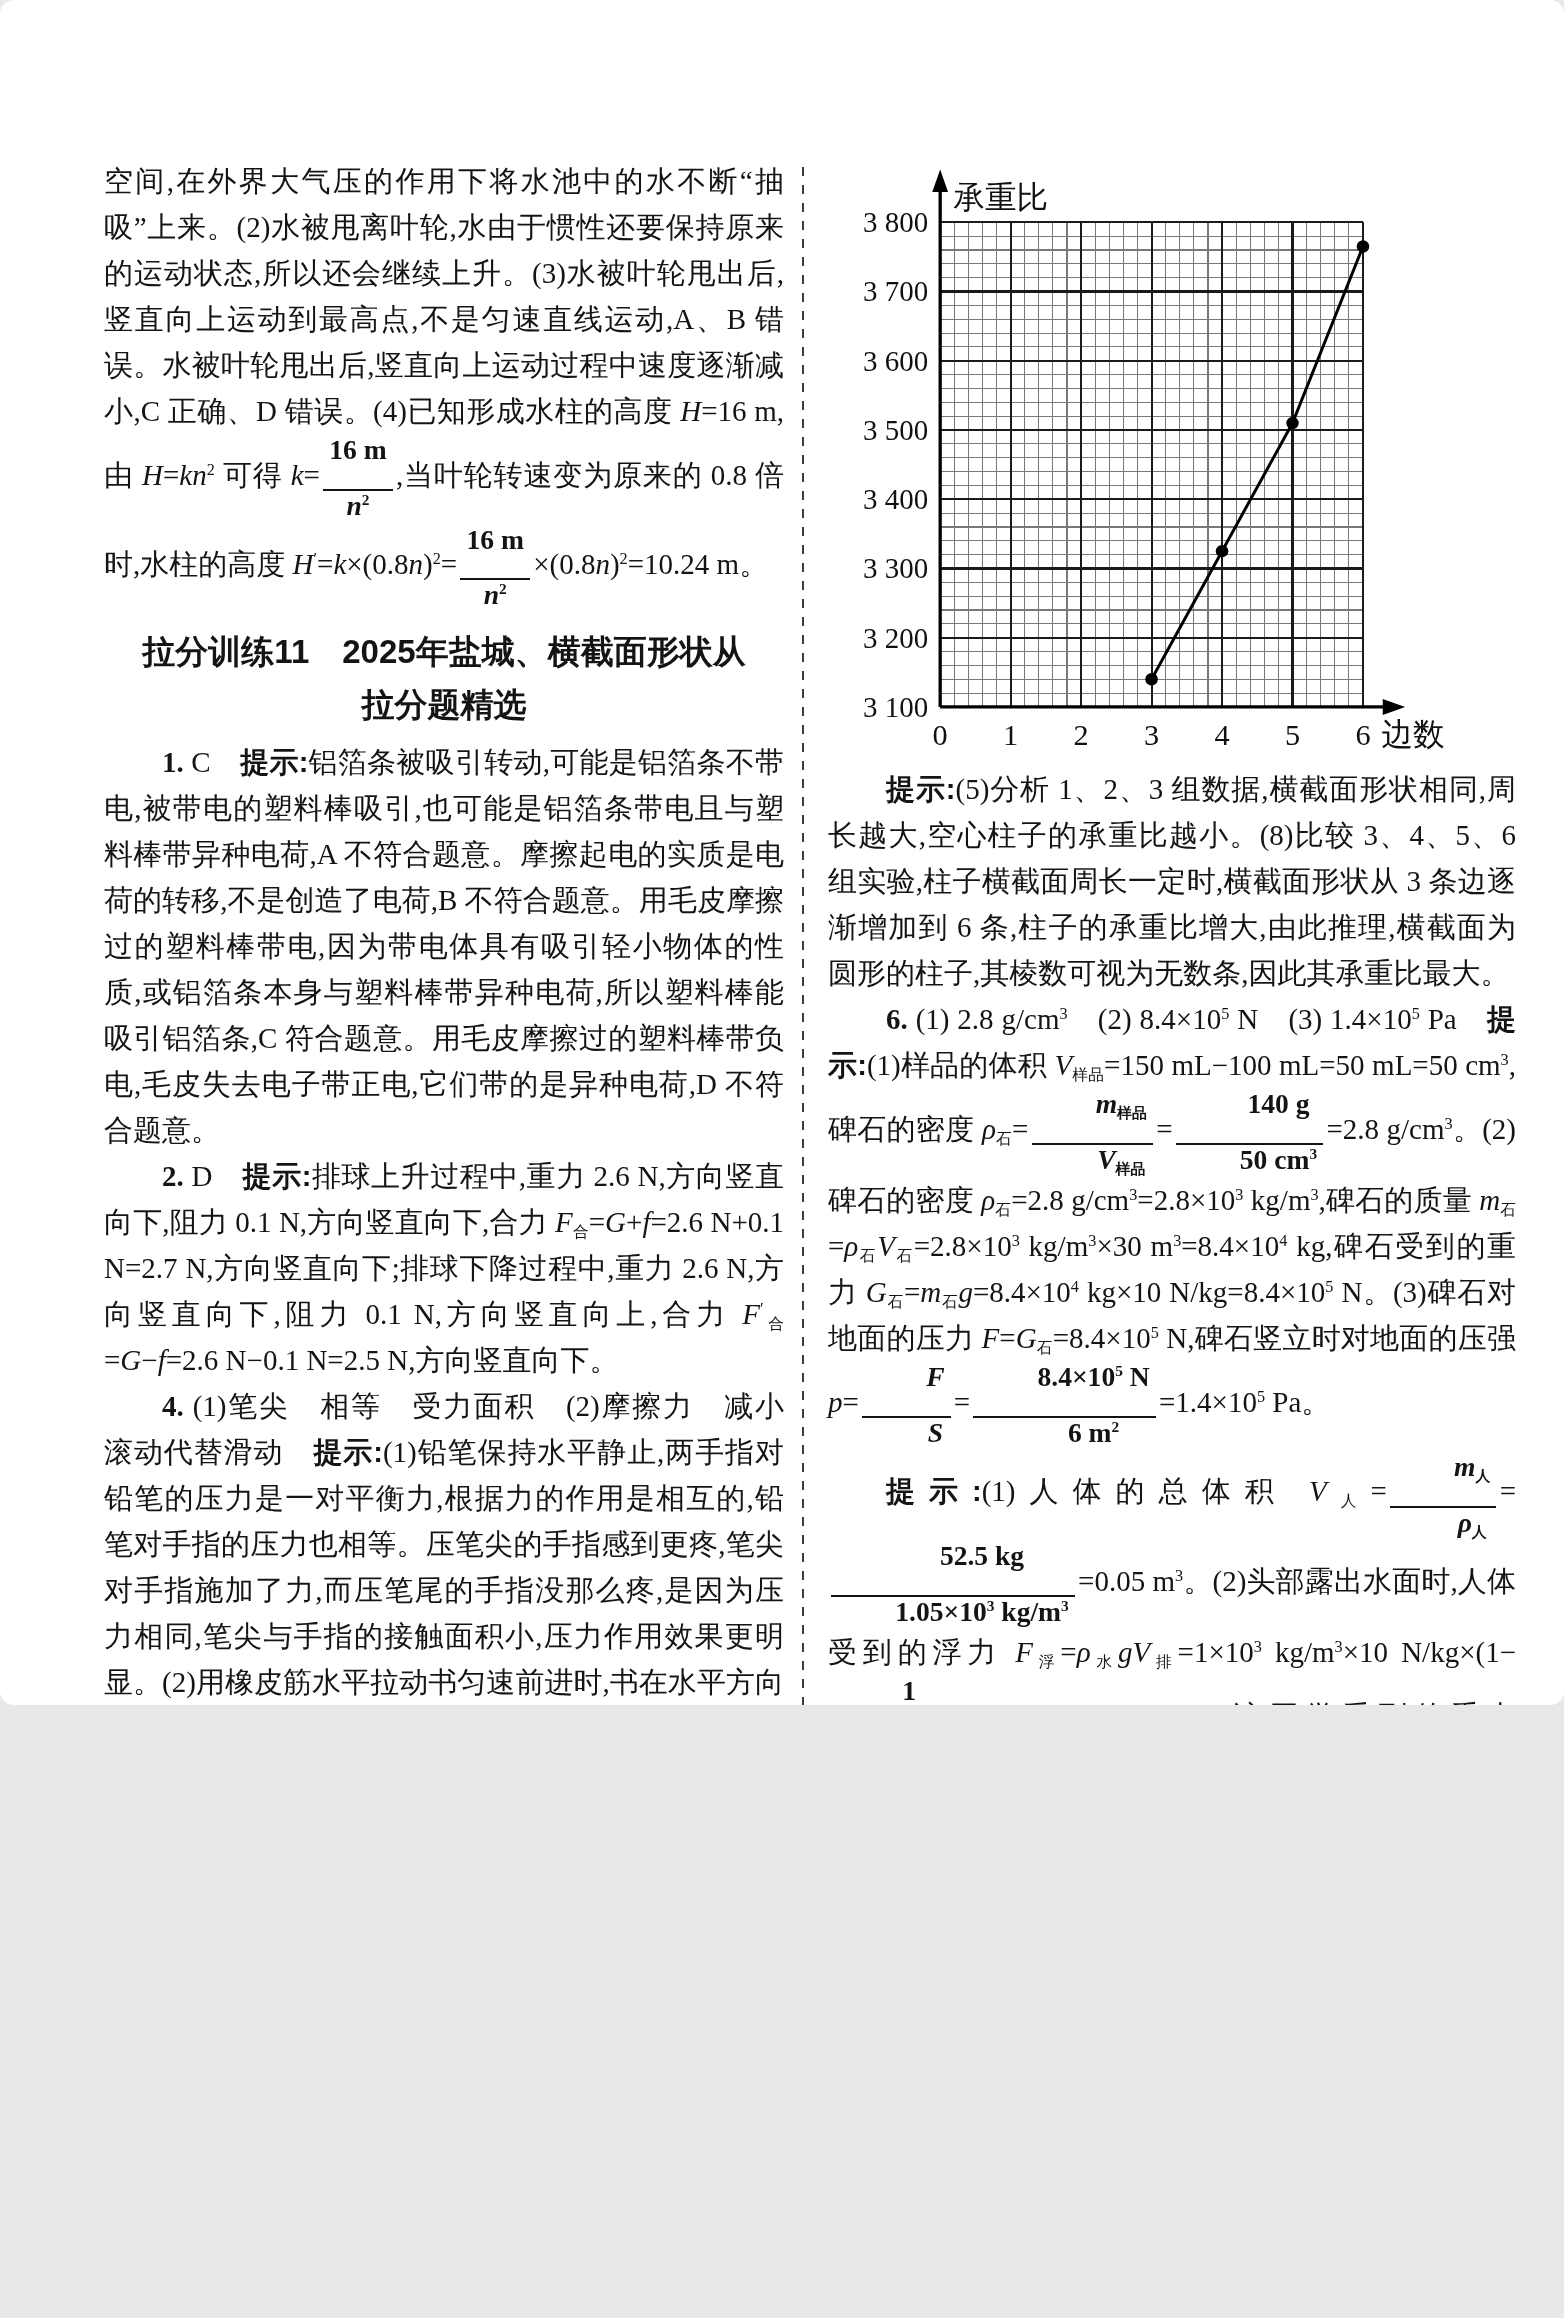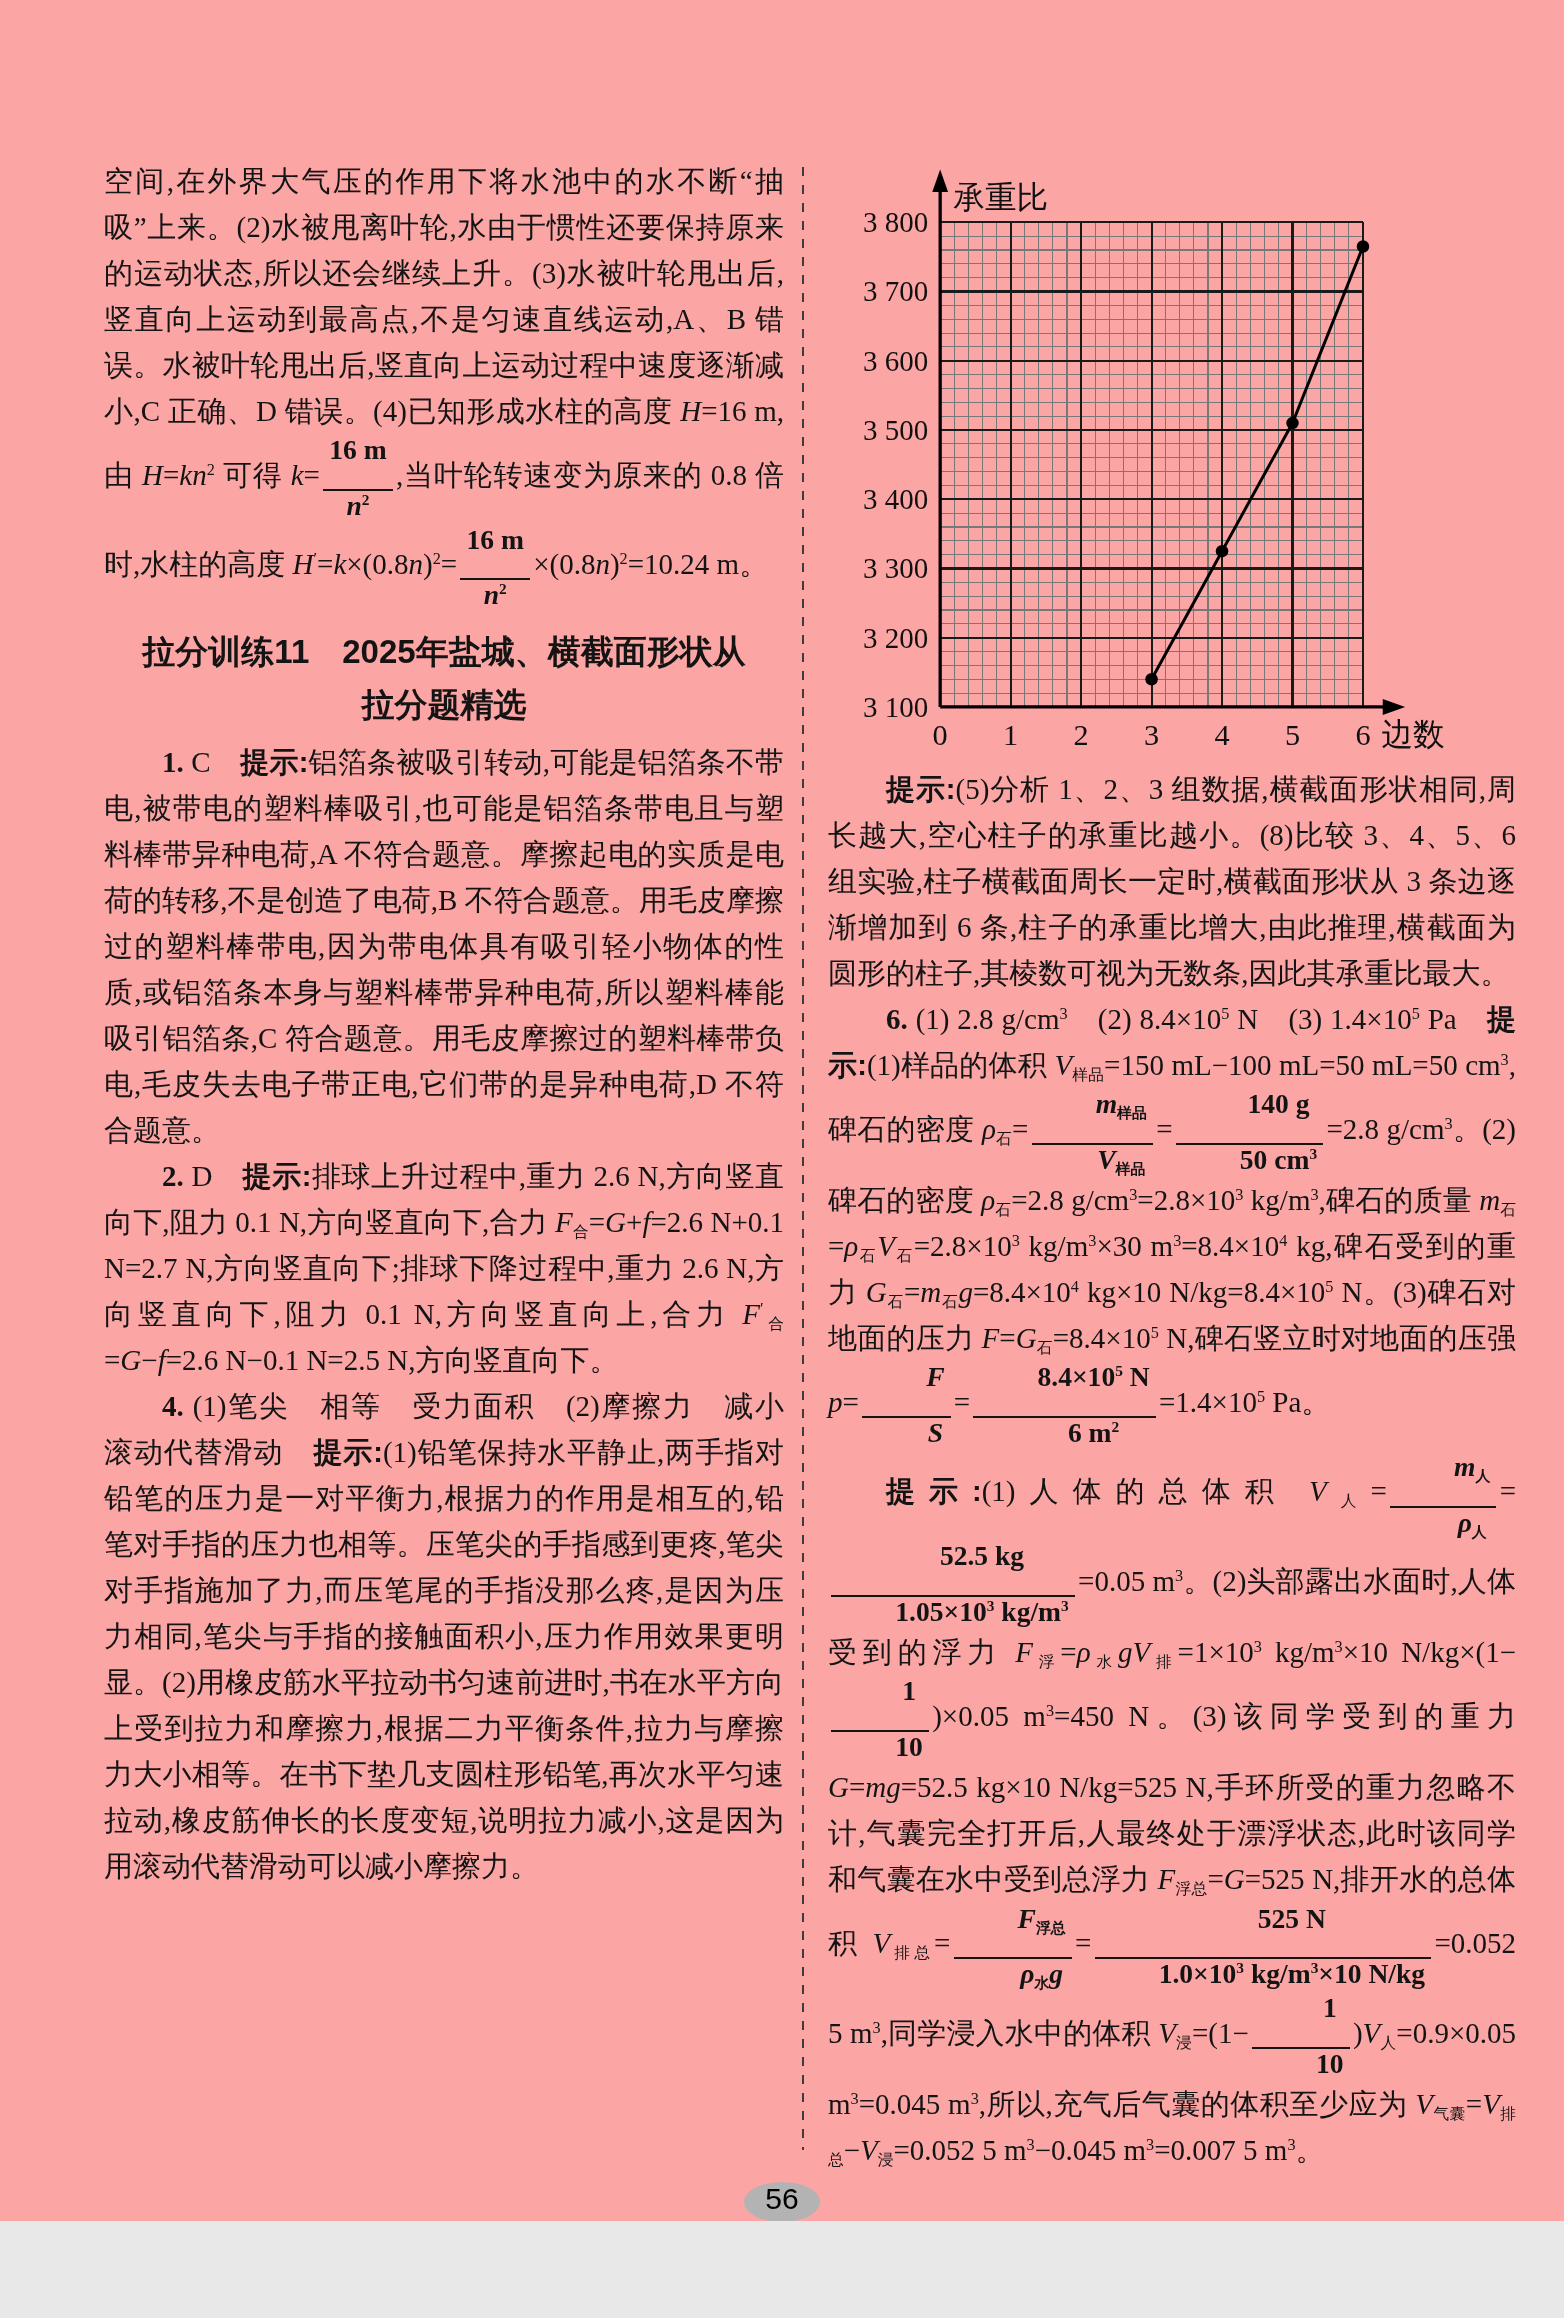--- a/index.html
+++ b/index.html
@@ -1,18 +1,18 @@
 <!DOCTYPE html>
 <html style="font-size:10.5px"><head>
 <meta charset="utf-8">
 <style>
   html,body{margin:0;padding:0;}
   body{background:#e8e8e8;}
-  .page{position:relative;width:1564px;height:2221px;background:#fca5a5;overflow:hidden;
-        font-family:"Liberation Serif","DejaVu Serif",serif;color:#141414;}
+  .page{position:relative;width:1564px;height:1705px;background:#ffffff;overflow:hidden;
+        font-family:"Liberation Serif","DejaVu Serif",serif;color:#141414;border-radius:14px;}
   .col{position:absolute;top:158px;font-size:29px;line-height:46px;text-align:justify;}
   .left-col{left:104px;width:680px;}
   .right-col{left:828px;width:688px;}
   .col p{margin:0;padding:0;}
   p.indent{text-indent:2em;}
   p.noindent{text-indent:0;}
   .heading{font-family:"Liberation Sans","DejaVu Sans",sans-serif;font-weight:bold;
            font-size:33px;line-height:53px;text-align:center;text-indent:0;margin:12px 0 8px 0;}
   .qnum{font-weight:bold;}
   .hint-label{font-family:"Liberation Sans","DejaVu Sans",sans-serif;font-weight:bold;}

